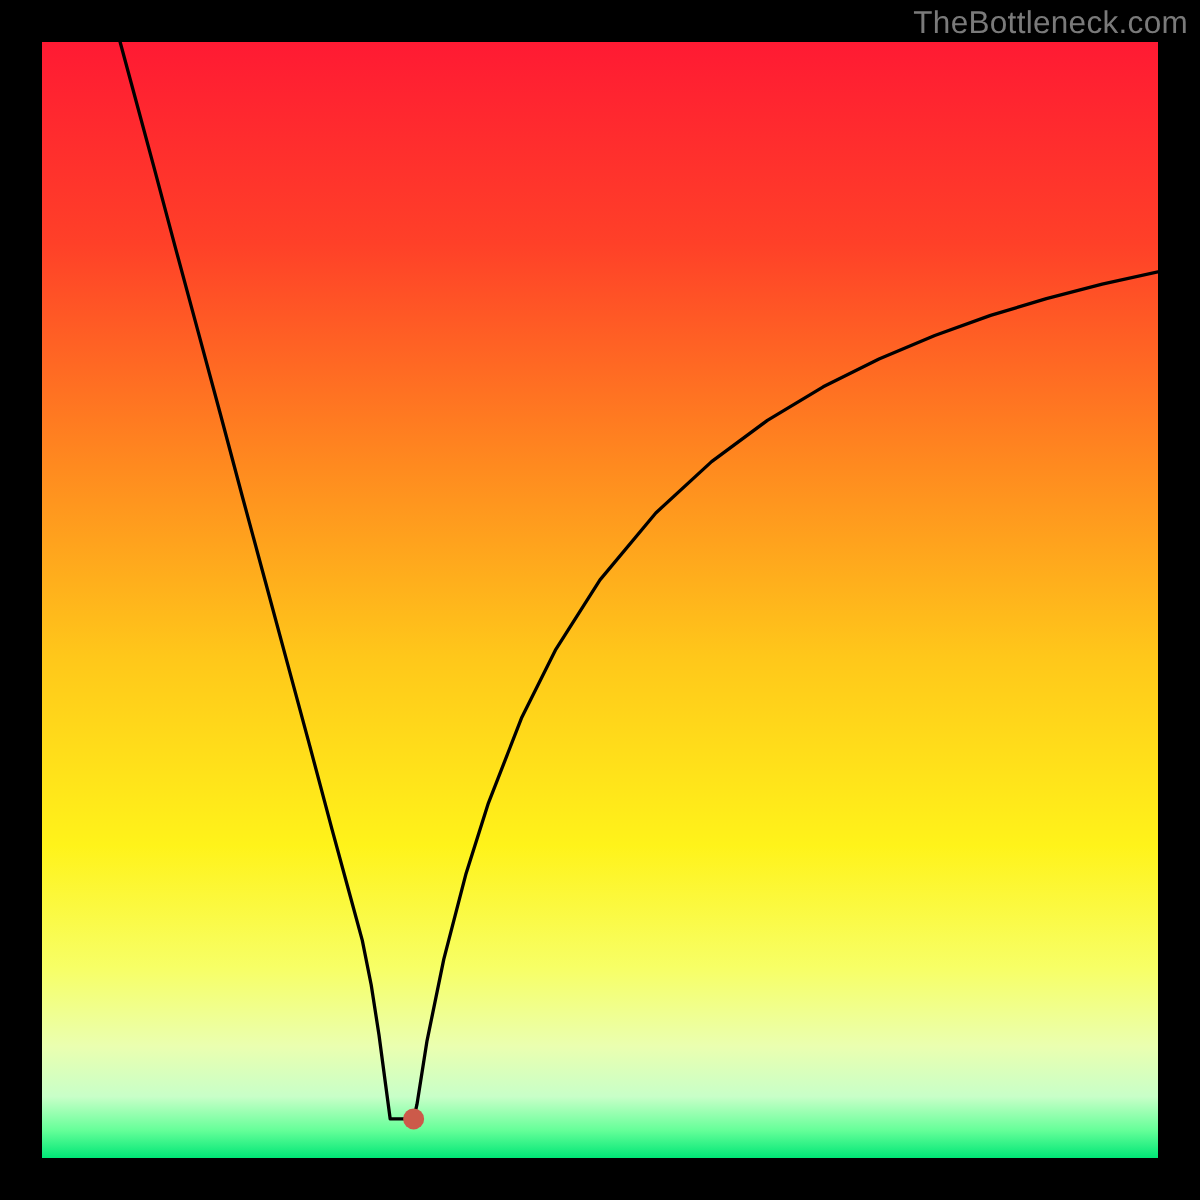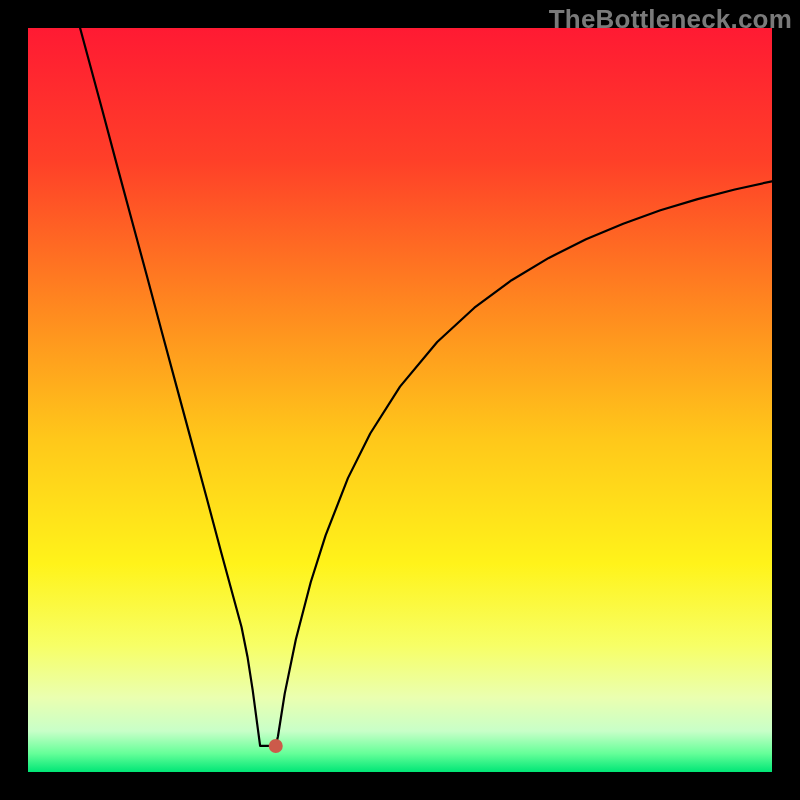--- a/index.html
+++ b/index.html
@@ -22,22 +22,22 @@
     left: 28px;
     top: 28px;
     width: 744px;
     height: 744px;
   }
   .watermark {
     position: absolute;
     top: 4px;
     right: 8px;
     color: #7a7a7a;
-    font-size: 26px;
-    font-weight: 700;
+    font-size: 21px;
+    font-weight: 400;
     letter-spacing: 0.2px;
     user-select: none;
   }
 </style>
 </head>
 <body>
 
 <div class="stage">
   <div class="watermark">TheBottleneck.com</div>
 

